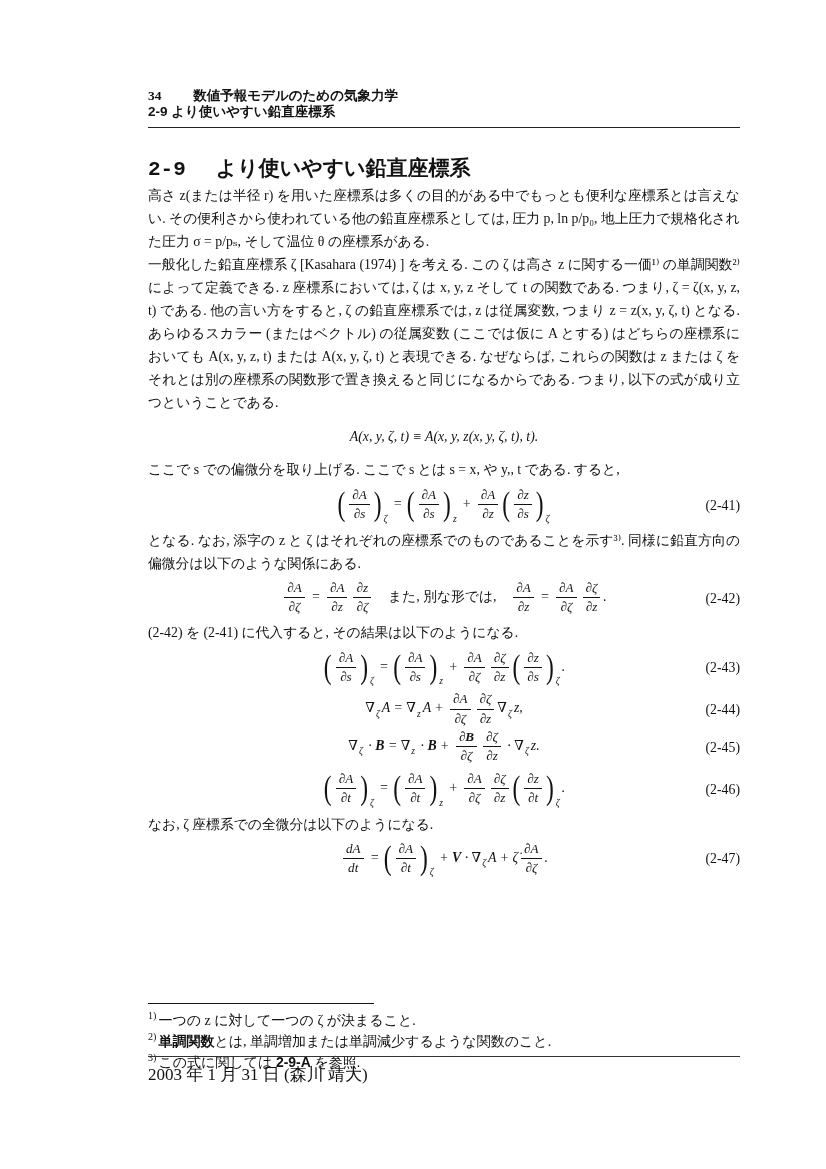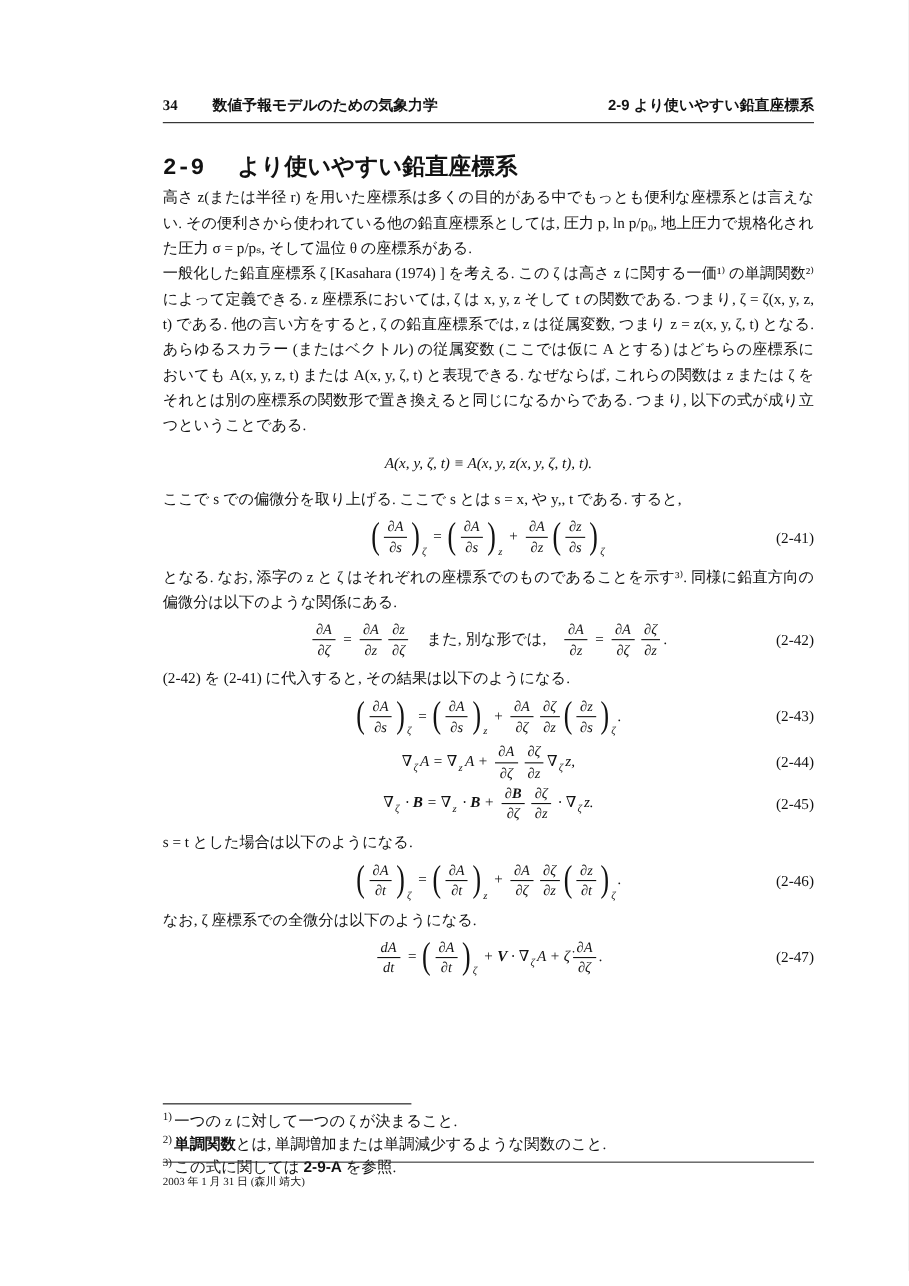--- a/index.html
+++ b/index.html
@@ -8,21 +8,21 @@
     position:relative;box-sizing:border-box;
     padding:88px 86px 0 148px;
     font-family:"Liberation Serif","DejaVu Serif",serif;
     font-size:13.8px;line-height:23px;
     margin:0 auto;overflow:hidden;
   }
   .header{
     display:flex;justify-content:space-between;align-items:baseline;
     border-bottom:1px solid #222;padding-bottom:7px;
     font-family:"Liberation Sans","DejaVu Sans",sans-serif;
-    font-weight:bold;font-size:13.5px;line-height:16px;
+    font-weight:bold;font-size:13.5px;line-height:16px;flex-direction:column;
   }
   .pagenum{font-family:"Liberation Serif","DejaVu Serif",serif;font-weight:bold;margin-right:28px;}
   .sectitle{
     font-family:"Liberation Sans","DejaVu Sans",sans-serif;
     font-weight:bold;font-size:21px;line-height:29px;
     margin:25px 0 0 0;
   }
   .sectitle .num{margin-right:24px;font-family:Liberation Mono, monospace;}
   p.body{margin:0;text-align:justify;}
   .p1{margin-top:27px;}
@@ -40,21 +40,21 @@
   .frac .fn{display:block;border-bottom:1px solid #111;padding:0 3px 1px;font-style:italic;}
   .frac .fd{display:block;padding:1px 3px 0;font-style:italic;}
   .pf{display:inline-flex;align-items:center;vertical-align:middle;}
   .bigp{font-size:1.7em;transform:scaleY(1.45);display:inline-block;font-weight:normal;padding:0 1px;line-height:1;}
   .psub{font-size:0.7em;font-style:italic;align-self:flex-end;transform:translateY(30%);margin:0 2px 0 1px;}
   
   .fnblock{position:absolute;left:148px;right:86px;top:1003px;font-size:14px;line-height:16.5px;}
   .fnrule{width:226px;border-top:1px solid #111;margin-bottom:4px;}
   .fnline sup{font-size:0.72em;margin-right:2px;}
   .fnbold{font-weight:bold;font-family:"Liberation Sans","DejaVu Sans",sans-serif;}
-  .footer{position:absolute;left:148px;right:86px;top:1056px;border-top:1px solid #333;padding-top:9px;font-size:10px;line-height:17px;}
+  .footer{position:absolute;left:148px;right:86px;top:1056px;border-top:1px solid #333;padding-top:9px;font-size:17px;line-height:17px;}
 </style>
 </head>
 <body>
 
 <div class="page">
 
   <div class="header">
     <div class="h-left">
       <span class="pagenum">34</span>
       <span class="booktitle">数値予報モデルのための気象力学</span>
@@ -147,21 +147,20 @@
   <div class="eqrow" style="margin-bottom:2px;">
     <div class="eqbody"><span class="mo">∇</span><span class="vsub">ζ</span><span class="mi">A</span><span class="mi">  =  </span><span class="mo">∇</span><span class="vsub">z</span><span class="mi">A + </span><span class="frac"><span class="fn">∂A</span><span class="fd">∂ζ</span></span><span class="frac"><span class="fn">∂ζ</span><span class="fd">∂z</span></span><span class="mo">∇</span><span class="vsub">ζ</span><span class="mi">z,</span></div>
     <div class="eqnum">(2-44)</div>
   </div>
 
   <div class="eqrow" style="margin-top:2px;">
     <div class="eqbody"><span class="mo">∇</span><span class="vsub">ζ</span><span class="mi"> · </span><span class="mb">B</span><span class="mi">  =  </span><span class="mo">∇</span><span class="vsub">z</span><span class="mi"> · </span><span class="mb">B</span><span class="mi"> + </span><span class="frac"><span class="fn"><span class="mi">∂</span><span class="mb">B</span></span><span class="fd">∂ζ</span></span><span class="frac"><span class="fn">∂ζ</span><span class="fd">∂z</span></span><span class="mi"> · </span><span class="mo">∇</span><span class="vsub">ζ</span><span class="mi">z.</span></div>
     <div class="eqnum">(2-45)</div>
   </div>
 
-  <p class="body">s = t とした場合は以下のようになる.</p>
 
   <div class="eqrow tall">
     <div class="eqbody"><span class="pf">
           <span class="bigp">(</span>
           <span class="frac">
             <span class="fn">∂A</span>
             <span class="fd">∂t</span>
           </span>
           <span class="bigp">)</span>
           <span class="psub">ζ</span>

